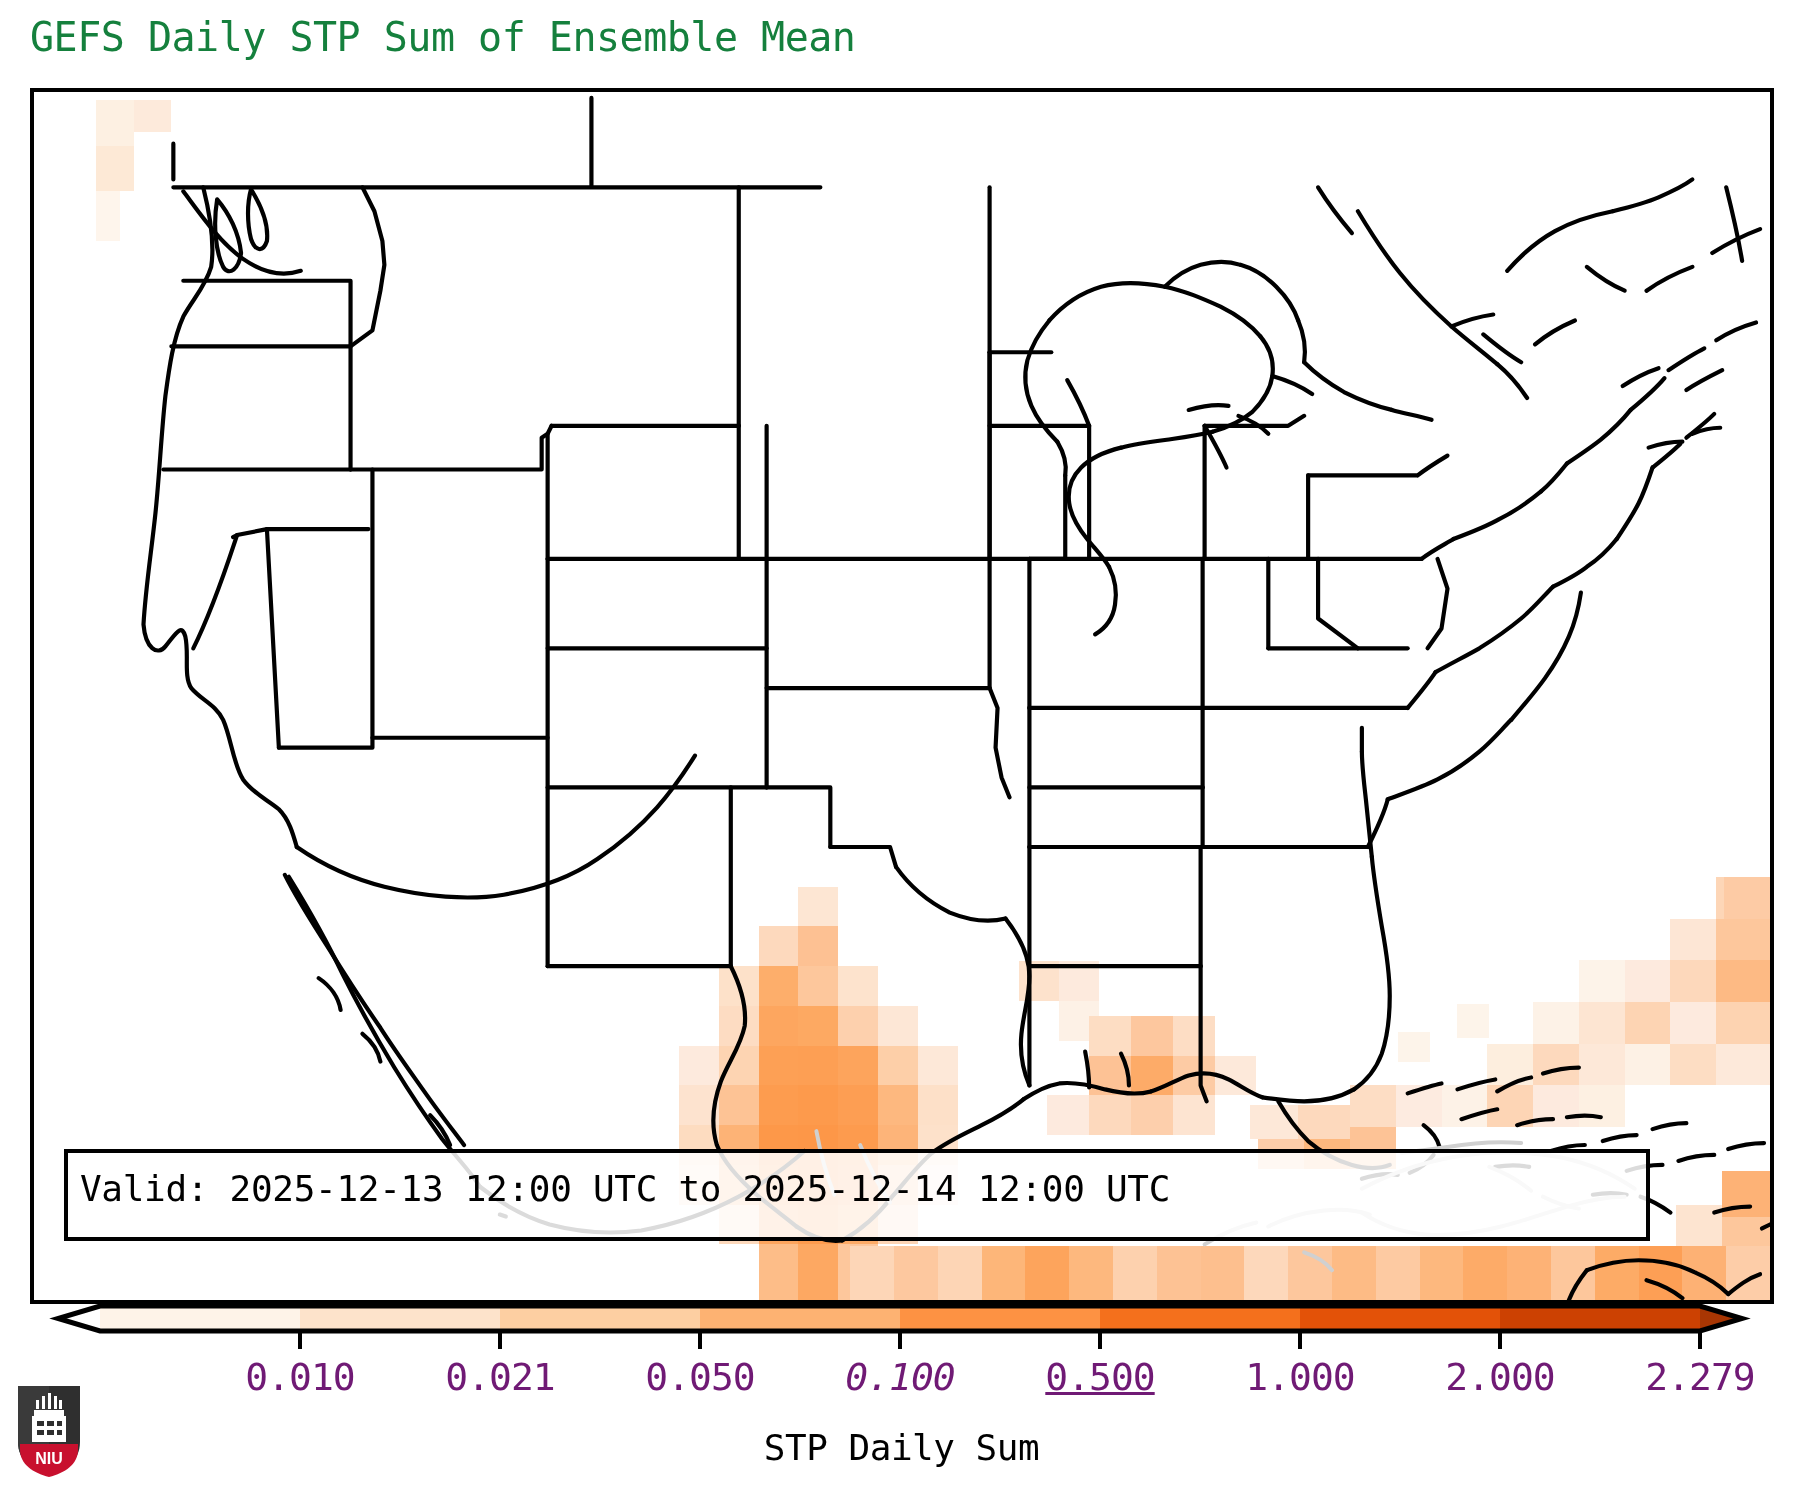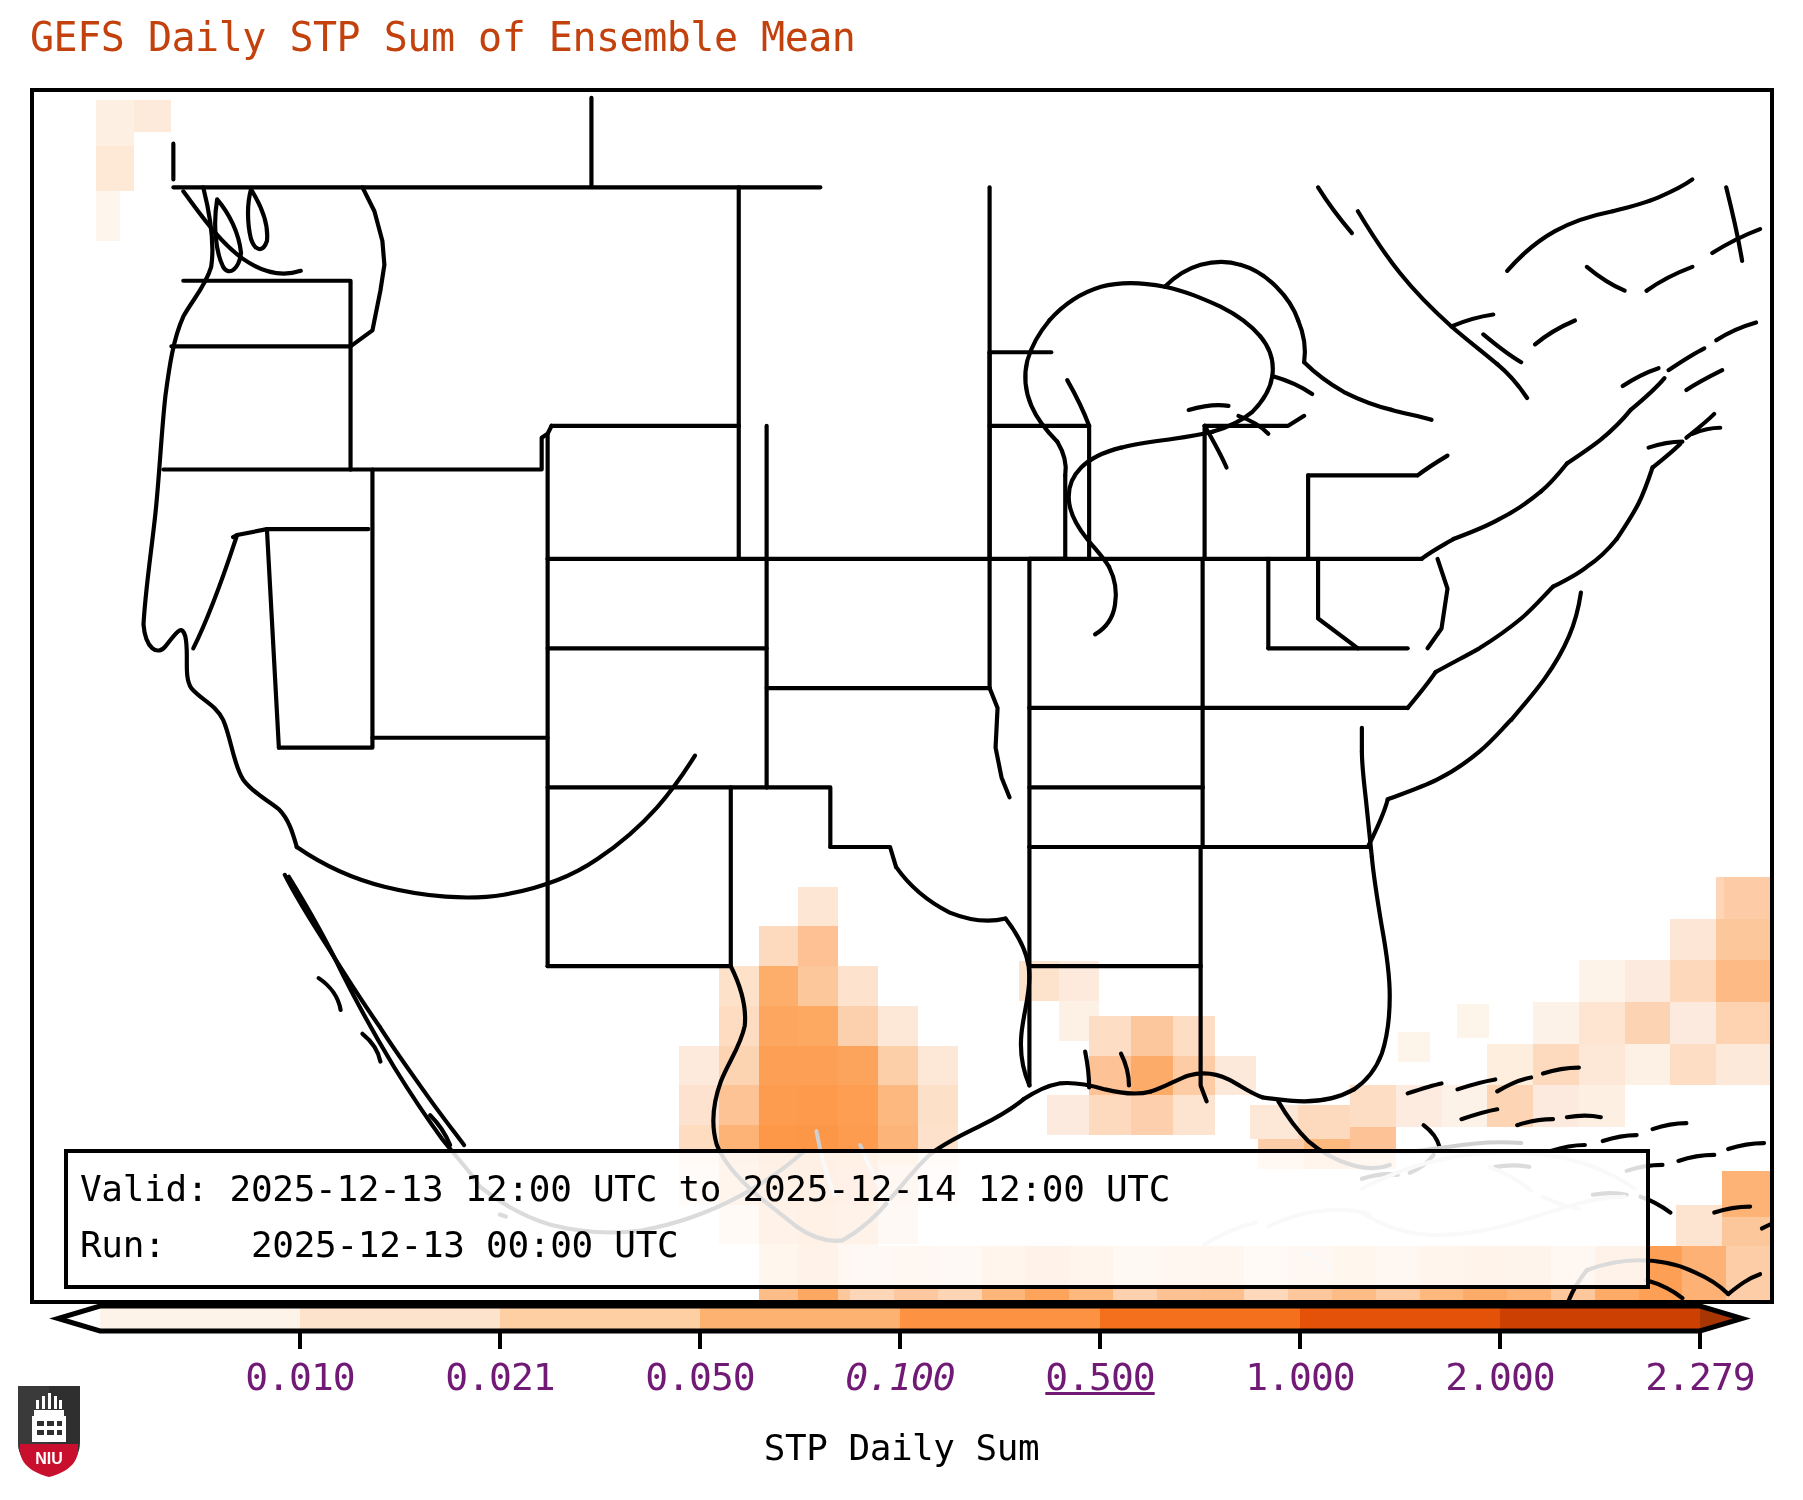--- a/index.html
+++ b/index.html
@@ -1,36 +1,36 @@
 <!DOCTYPE html>
 <html><head>
 <meta charset="utf-8">
 <style>
   html,body{margin:0;padding:0;background:#ffffff;}
   body{width:1803px;height:1500px;position:relative;overflow:hidden;
        font-family:"DejaVu Sans Mono","Liberation Mono",monospace;}
 
   #title{
     position:absolute;left:30px;top:14px;width:1500px;
-    font-size:40px;line-height:46px;color:#c2410c;
+    font-size:40px;line-height:46px;color:#15803d;
     letter-spacing:-0.5px;white-space:nowrap;
   }
 
   
   #map-frame{
     position:absolute;left:30px;top:88px;width:1744px;height:1216px;
     border:4px solid #000;background:#ffffff;box-sizing:border-box;
     overflow:hidden;
   }
   #map-clip{position:absolute;inset:0;overflow:hidden;}
   #map-svg{position:absolute;left:0;top:0;width:100%;height:100%;}
 
   
   #info-box{
-    position:absolute;left:30px;top:1057px;width:1586px;height:140px;
+    position:absolute;left:30px;top:1057px;width:1586px;height:92px;
     border:4px solid #000;background:rgba(255,255,255,0.86);
     box-sizing:border-box;z-index:6;
     padding:8px 12px 0 12px;
   }
   .info-line{
     font-size:36px;line-height:56px;color:#000;white-space:pre;
     letter-spacing:-0.3px;
   }
 
   
@@ -404,21 +404,20 @@
         <path d="M1176,1160 C1192,1150 1210,1142 1228,1138"></path>
         <path d="M1462,1082 C1478,1088 1492,1096 1504,1106 M1516,1112 C1528,1118 1540,1122 1552,1124"></path>
         <path d="M830,1060 C838,1080 848,1100 860,1118"></path>
         <path d="M786,1046 C790,1068 796,1090 804,1110"></path>
       </g>
     </svg>
   </div>
 
   <div id="info-box">
     <div class="info-line">Valid: 2025-12-13 12:00 UTC to 2025-12-14 12:00 UTC</div>
-    <div class="info-line">Run:    2025-12-13 00:00 UTC</div>
   </div>
 </div>
 
 <div id="cbar-wrap">
   <svg id="cbar-svg" width="1803" height="60" viewBox="0 0 1803 60">
     <g id="cbar-segments" shape-rendering="crispEdges">
         <rect x="100" y="2" width="200.6" height="25" fill="#fef3e8"></rect>
         <rect x="300" y="2" width="200.6" height="25" fill="#fde3cb"></rect>
         <rect x="500" y="2" width="200.6" height="25" fill="#fdcfa2"></rect>
         <rect x="700" y="2" width="200.6" height="25" fill="#fdb272"></rect>

